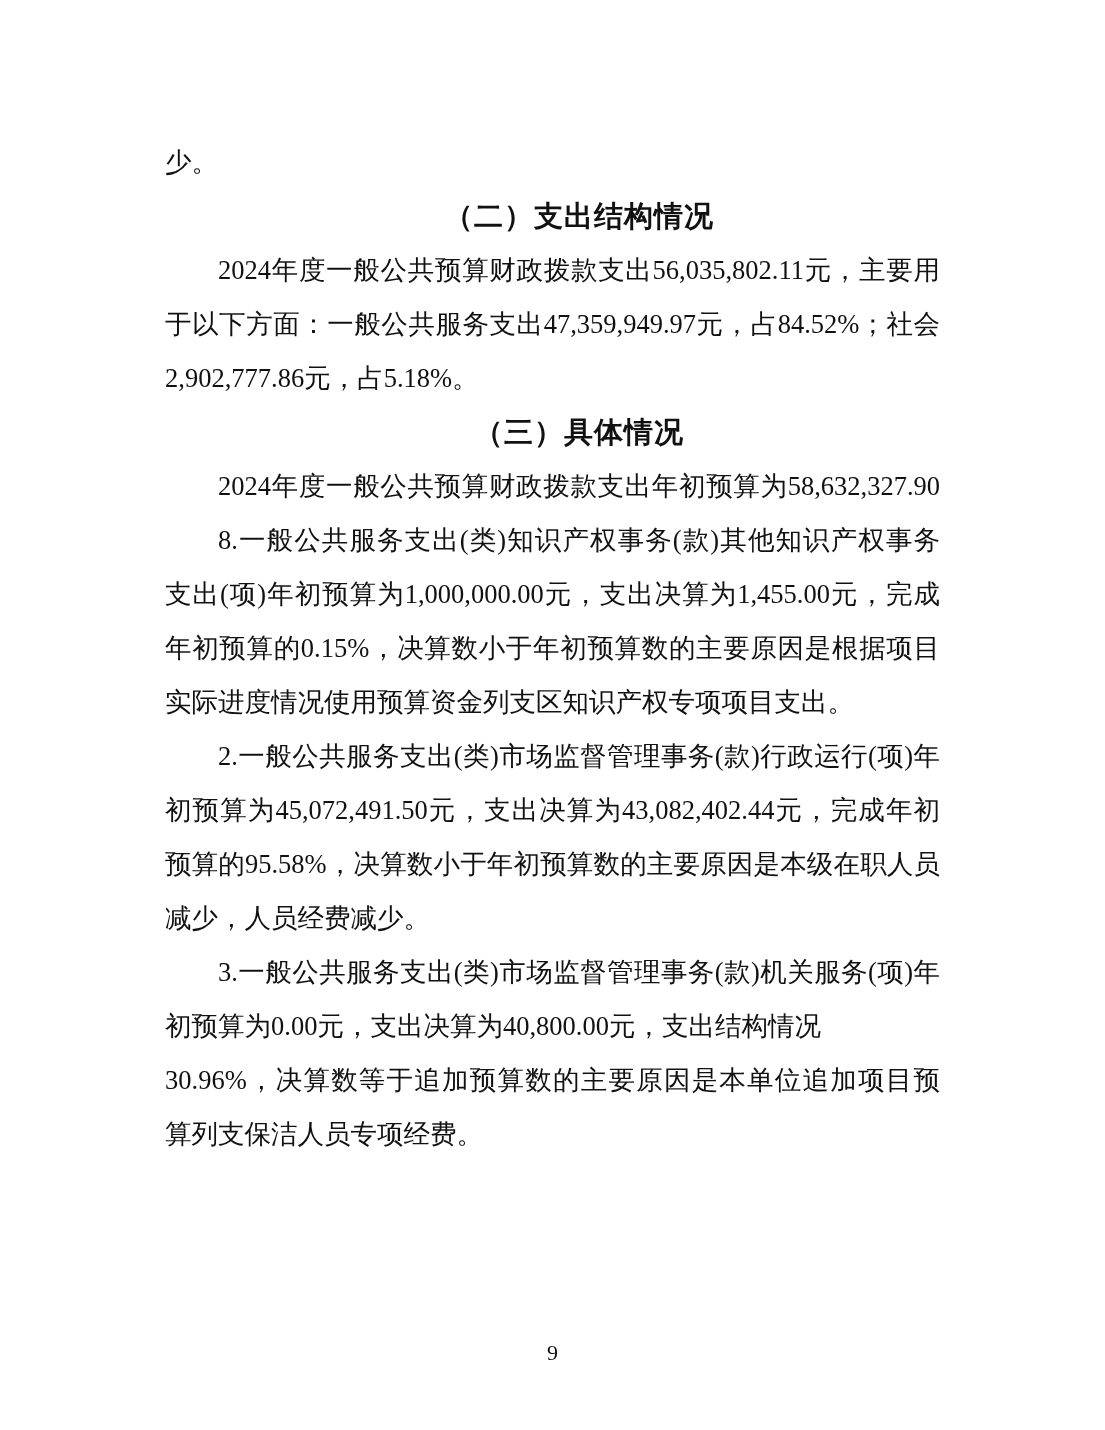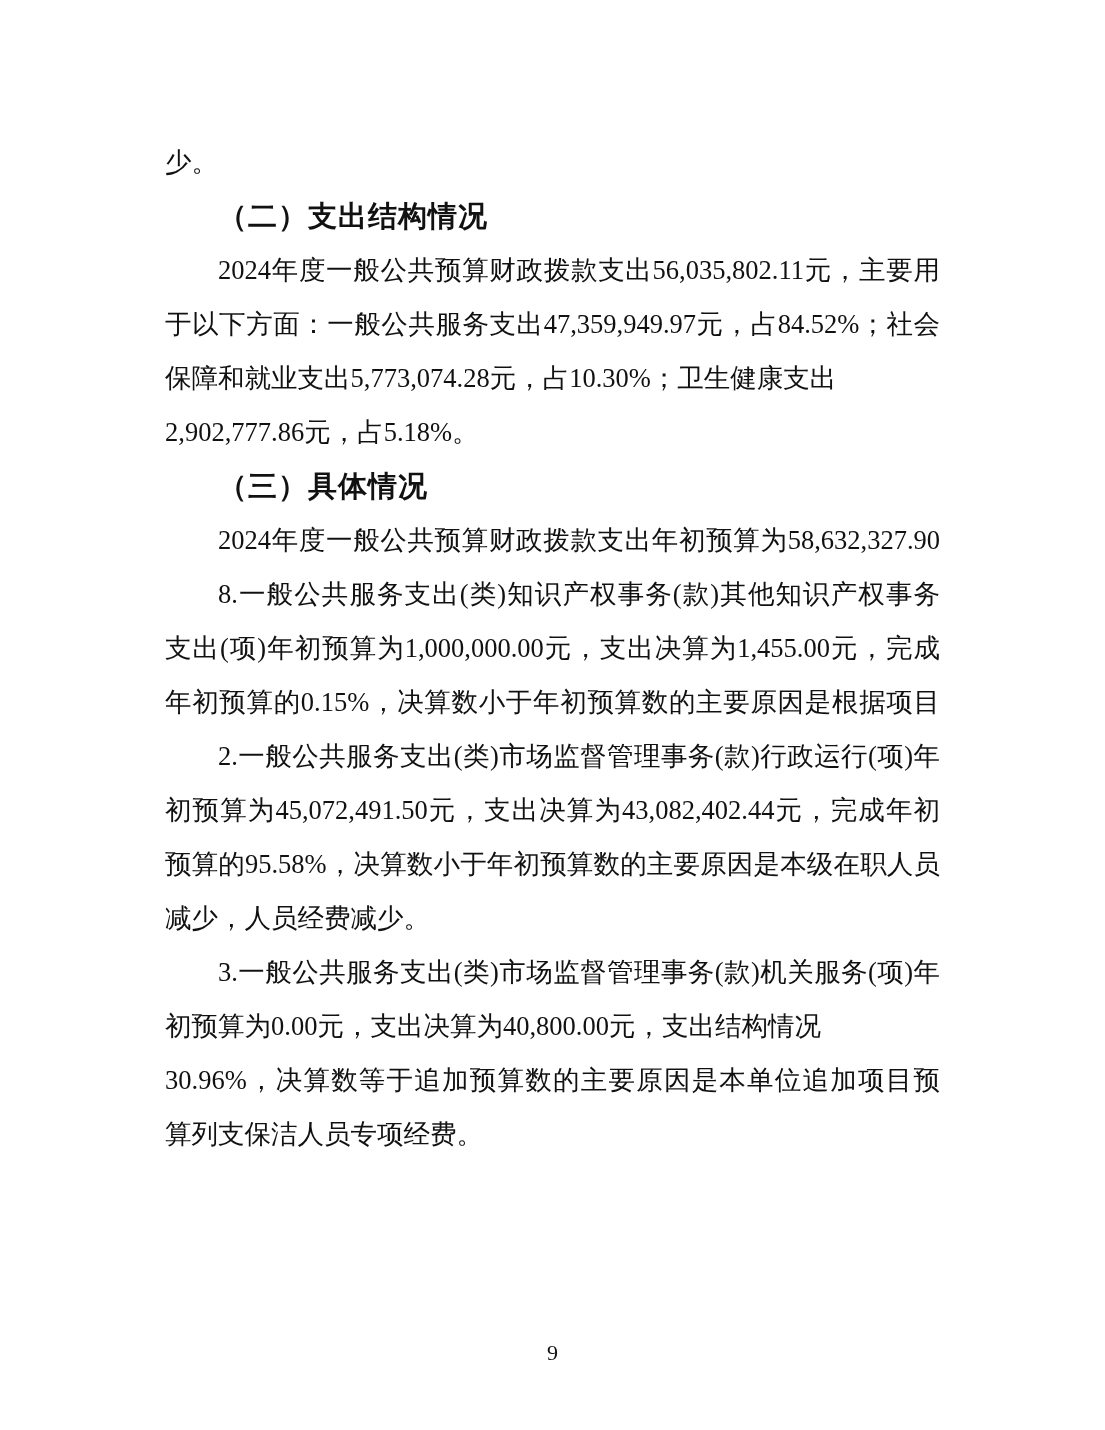--- a/index.html
+++ b/index.html
@@ -32,20 +32,21 @@
     height: 54px;
     text-align: left;
     white-space: normal;
   }
   .line.just {
     text-align: justify;
     text-align-last: justify;
   }
   .line.indent {
     text-indent: 53px;
+    text-align: center;
   }
   .heading .line {
     font-weight: 700;
     font-size: 29px;
     letter-spacing: 1px;
   }
   .page-number {
     position: absolute;
     left: 0;
     top: 1338px;
@@ -63,33 +64,33 @@
   <div class="text-block">
       <div class="paragraph body">
         <div class="line">少。</div>
       </div>
       <div class="paragraph heading">
         <div class="line indent">（二）支出结构情况</div>
       </div>
       <div class="paragraph body">
         <div class="line indent just">2024年度一般公共预算财政拨款支出56,035,802.11元，主要用</div>
         <div class="line just">于以下方面：一般公共服务支出47,359,949.97元，占84.52%；社会</div>
-        <div class="line">保障和就业支出5,773,074.28元，占10.30%；卫生健康支出</div>
         <div class="line">2,902,777.86元，占5.18%。</div>
       </div>
       <div class="paragraph heading">
         <div class="line indent">（三）具体情况</div>
       </div>
       <div class="paragraph body">
         <div class="line indent just">2024年度一般公共预算财政拨款支出年初预算为58,632,327.90</div>
       </div>
       <div class="paragraph body">
         <div class="line indent just">8.一般公共服务支出(类)知识产权事务(款)其他知识产权事务</div>
         <div class="line just">支出(项)年初预算为1,000,000.00元，支出决算为1,455.00元，完成</div>
         <div class="line just">年初预算的0.15%，决算数小于年初预算数的主要原因是根据项目</div>
+        <div class="line">实际进度情况使用预算资金列支区知识产权专项项目支出。</div>
       </div>
       <div class="paragraph body">
         <div class="line indent just">2.一般公共服务支出(类)市场监督管理事务(款)行政运行(项)年</div>
         <div class="line just">初预算为45,072,491.50元，支出决算为43,082,402.44元，完成年初</div>
         <div class="line just">预算的95.58%，决算数小于年初预算数的主要原因是本级在职人员</div>
         <div class="line">减少，人员经费减少。</div>
       </div>
       <div class="paragraph body">
         <div class="line indent just">3.一般公共服务支出(类)市场监督管理事务(款)机关服务(项)年</div>
         <div class="line">初预算为0.00元，支出决算为40,800.00元，支出结构情况</div>

